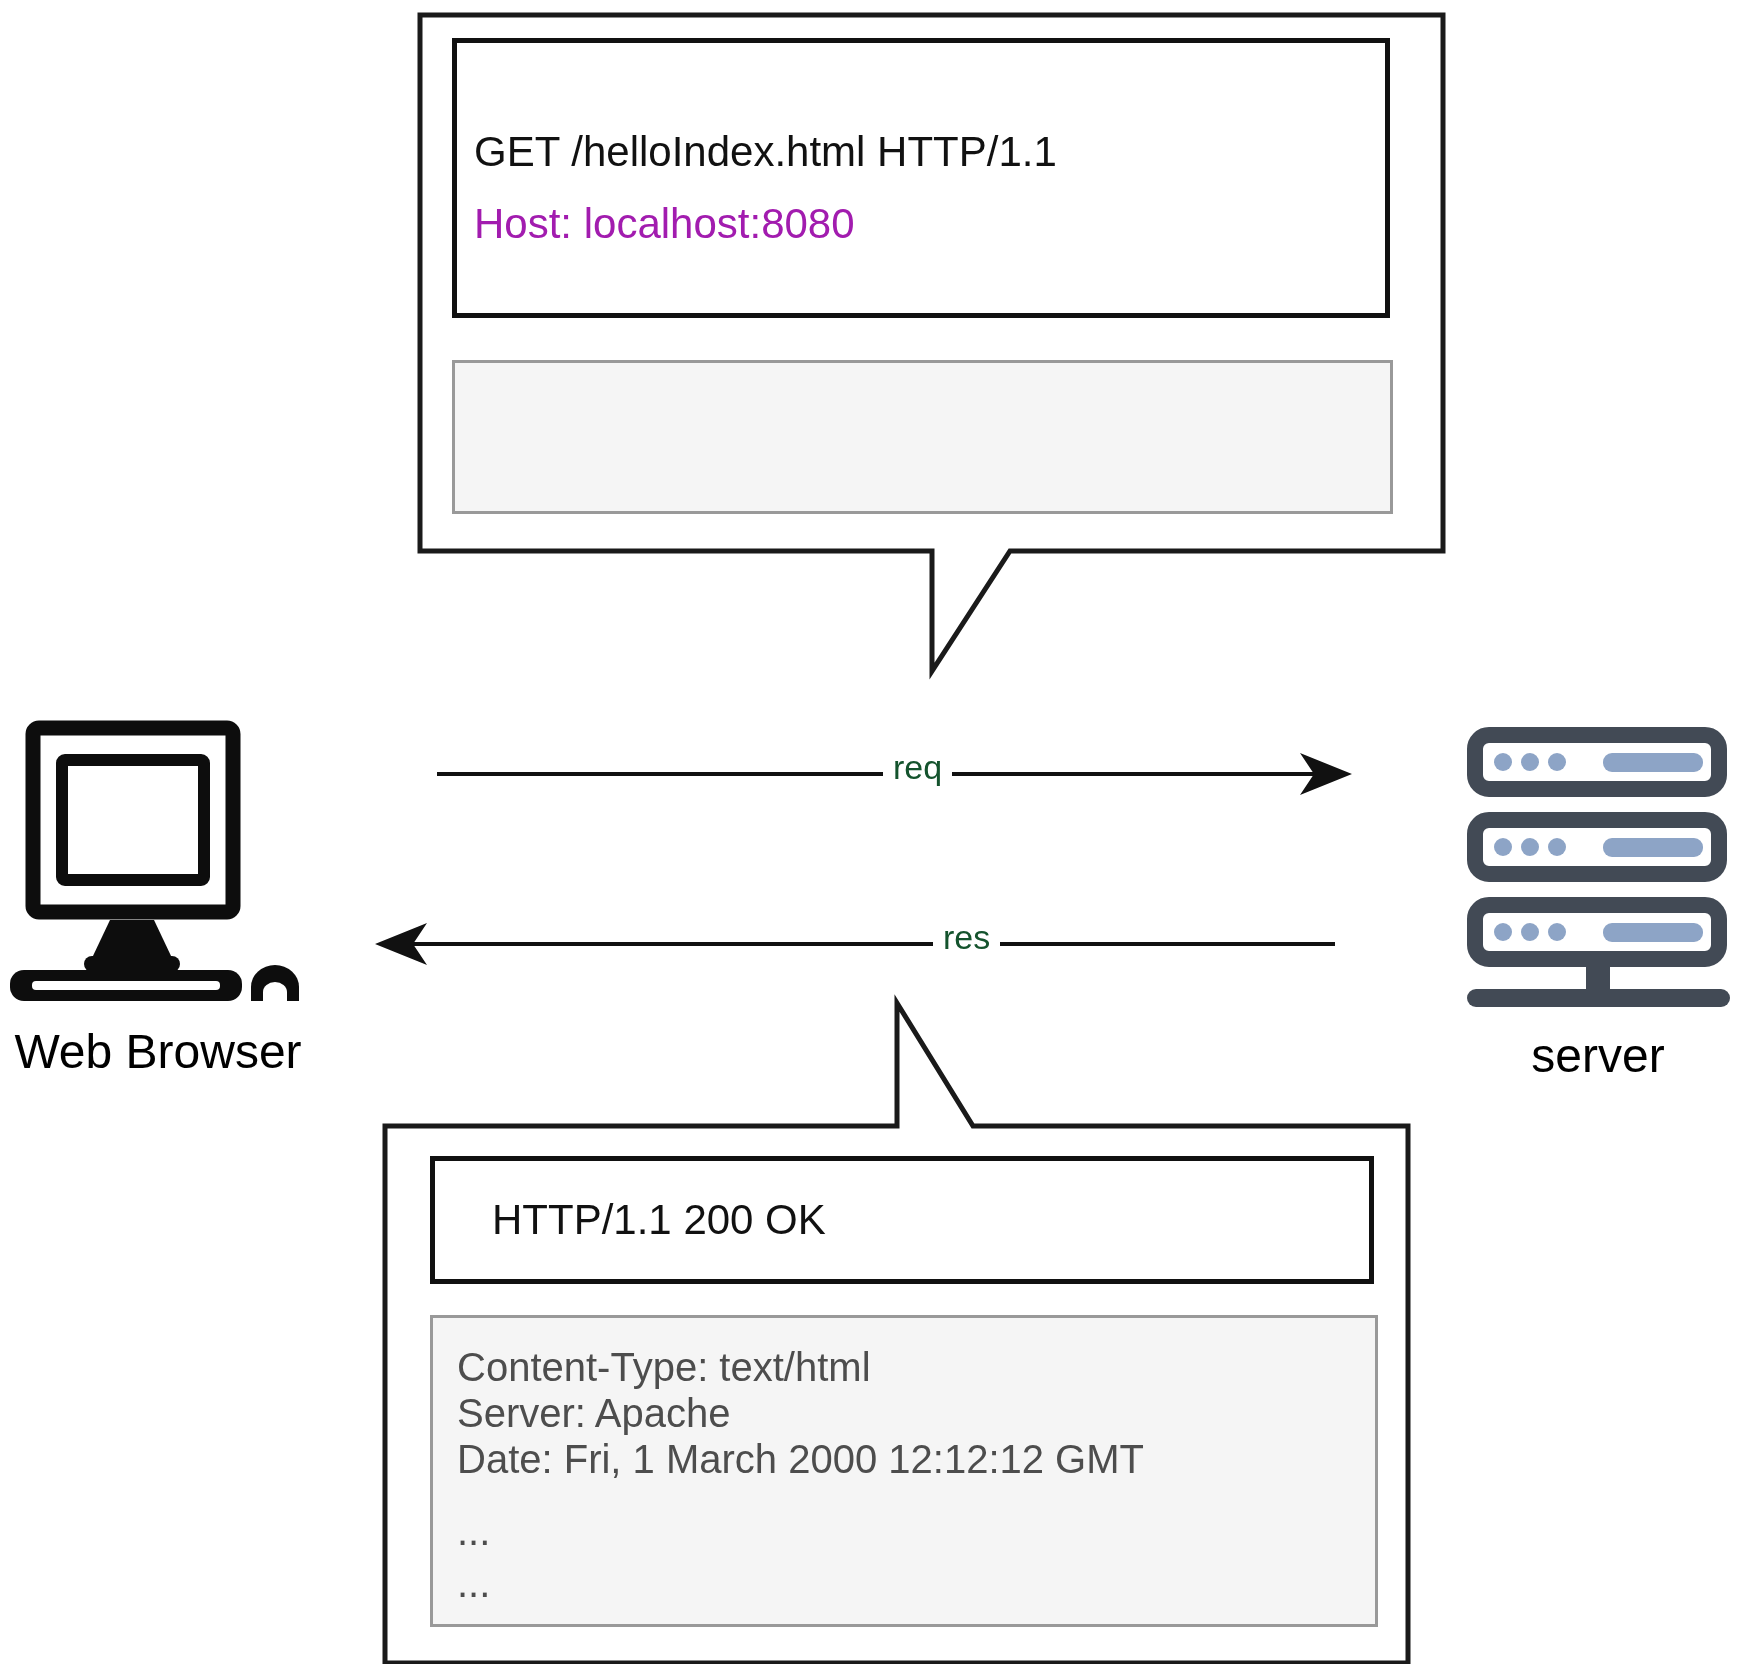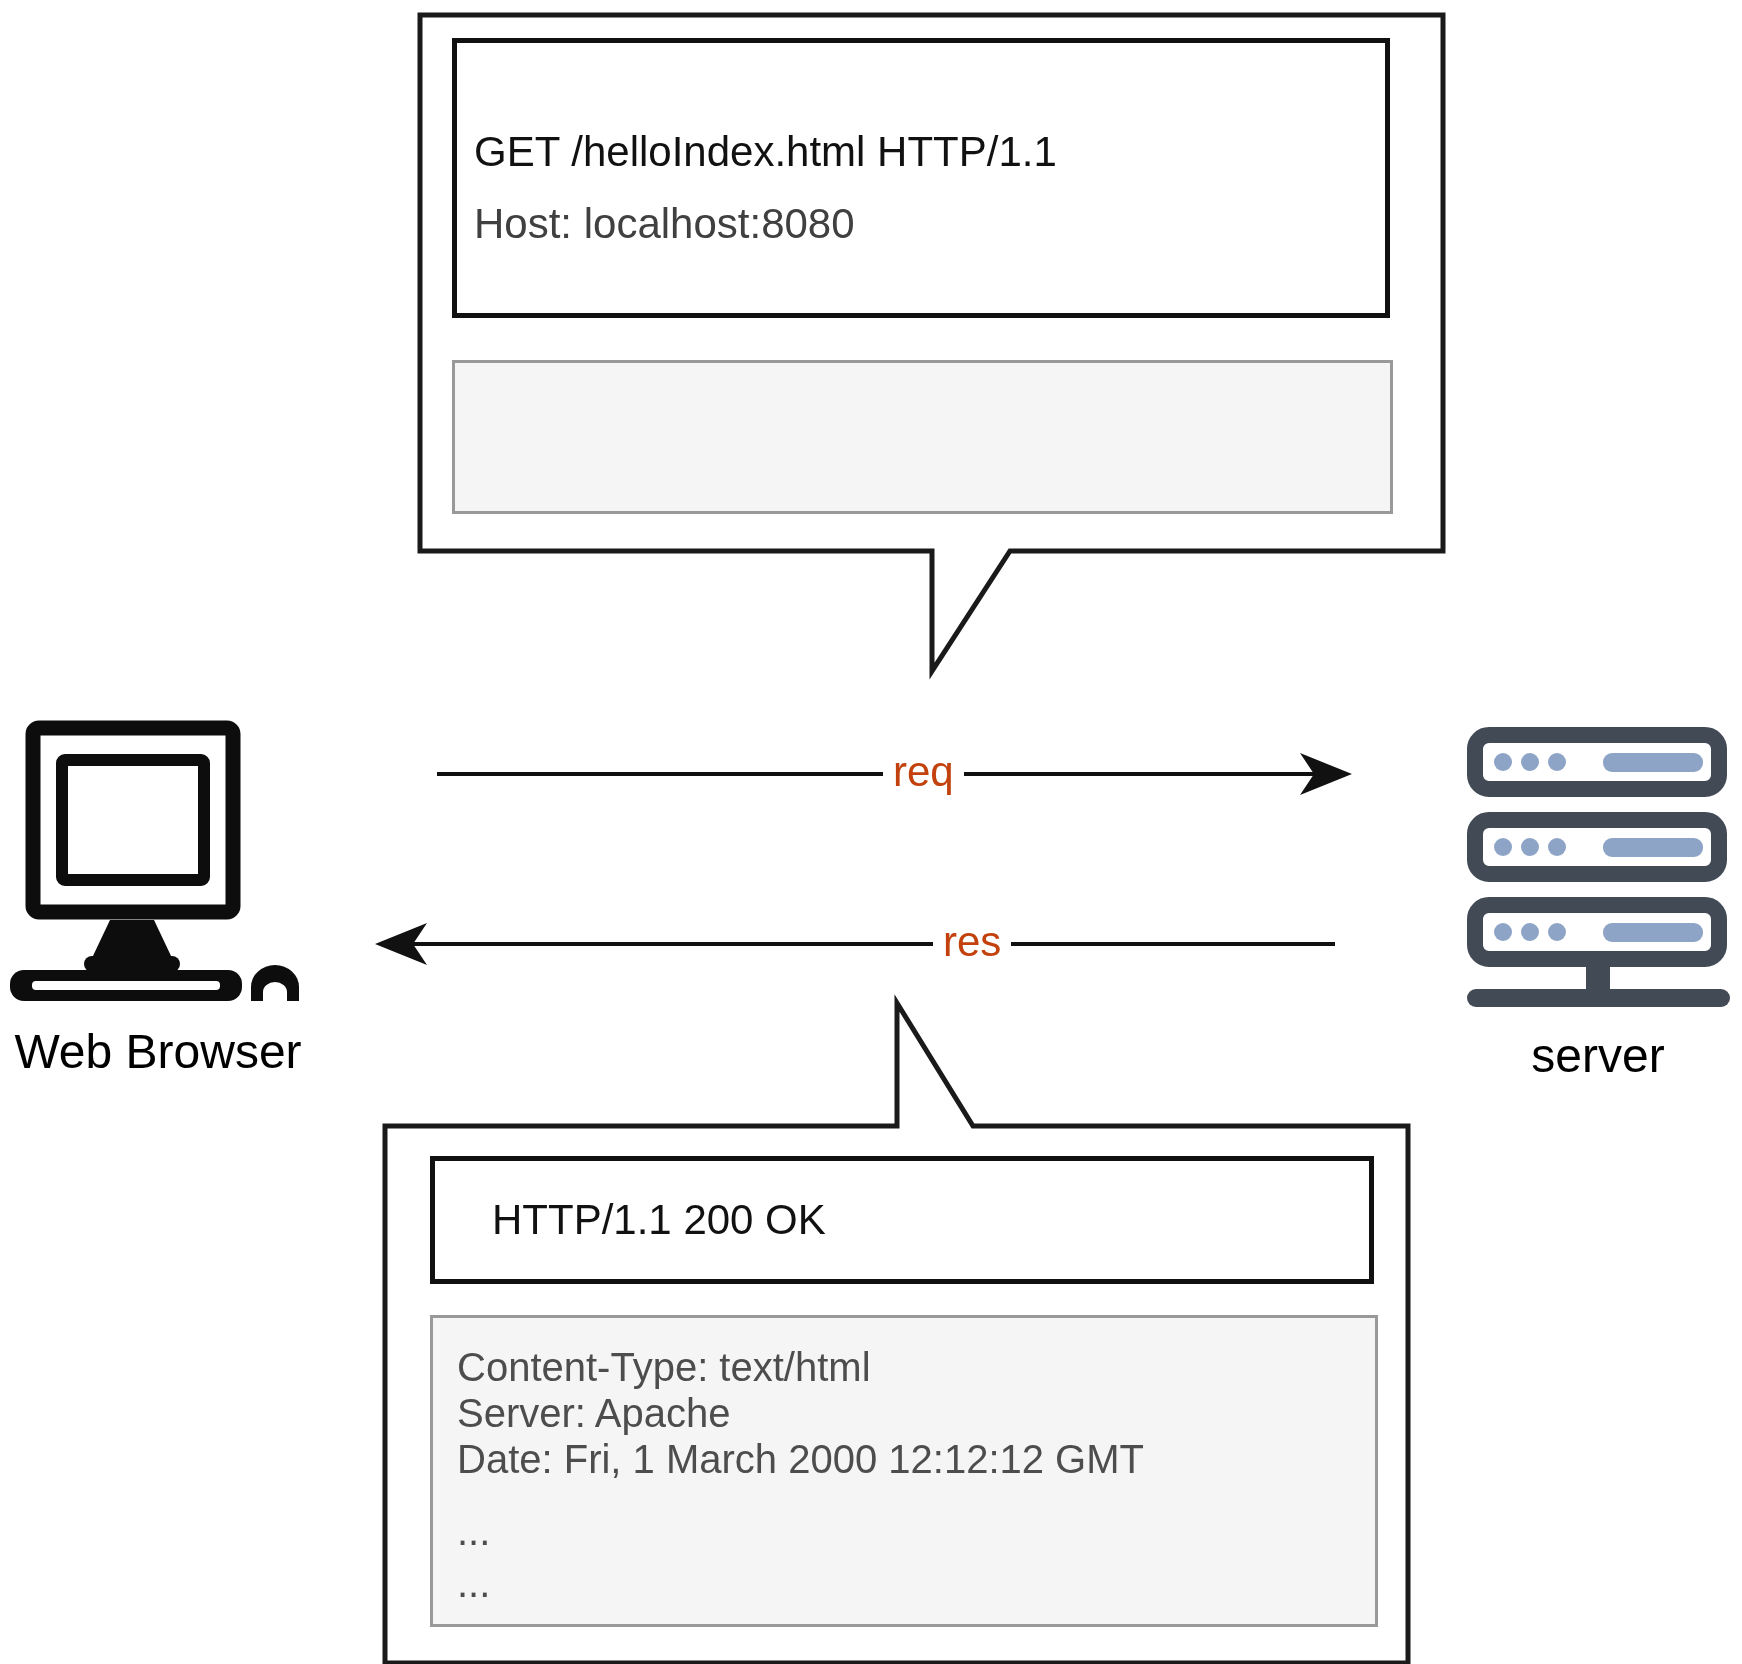--- a/index.html
+++ b/index.html
@@ -14,21 +14,21 @@
   }
   .layer{position:absolute;left:0;top:0;}
   .abs{position:absolute;box-sizing:border-box;}
 
   
   .req-line-box{
     left:452px; top:30px; width:938px; height:280px;
     background:#ffffff; border:5px solid #111111;
   }
   .req-text-1{left:474px; top:120px; font-size:42px; color:#111111; white-space:nowrap;}
-  .req-text-2{left:474px; top:192px; font-size:42px; color:#404040; white-space:nowrap;}
+  .req-text-2{left:474px; top:192px; font-size:42px; color:#a21caf; white-space:nowrap;}
   .req-body-box{
     left:452px; top:352px; width:941px; height:154px;
     background:#f5f5f5; border:3px solid #999999;
   }
 
   
   .status-box{
     left:430px; top:1148px; width:944px; height:128px;
     background:#ffffff; border:5px solid #111111;
     display:flex; align-items:center;padding-left:37px;
@@ -38,22 +38,22 @@
     left:430px; top:1307px; width:948px; height:312px;
     background:#f5f5f5; border:3px solid #999999;
     padding:26px 0 0 24px;
   }
   .hl{font-size:40px; line-height:46px; color:#4d4d4d; white-space:nowrap;}
   .hl-gap1{margin-top:26px;}
   .hl-gap2{margin-top:6px;}
 
   
   .arrow-label{
-    background:#ffffff; color:#c2410c;
-    font-size:42px; padding:2px 10px; white-space:nowrap;
+    background:#ffffff; color:#14532d;
+    font-size:34px; padding:2px 10px; white-space:nowrap;
   }
   .req-label{left:883px; top:738px;}
   .res-label{left:933px; top:908px;}
 
   
   .node-label{font-size:48px; color:#000000; white-space:nowrap; text-align:center;}
   .client-label{left:8px;  top:1016px; width:300px;}
   .server-label{left:1467px; top:1020px; width:262px;}
 </style>
 </head>

